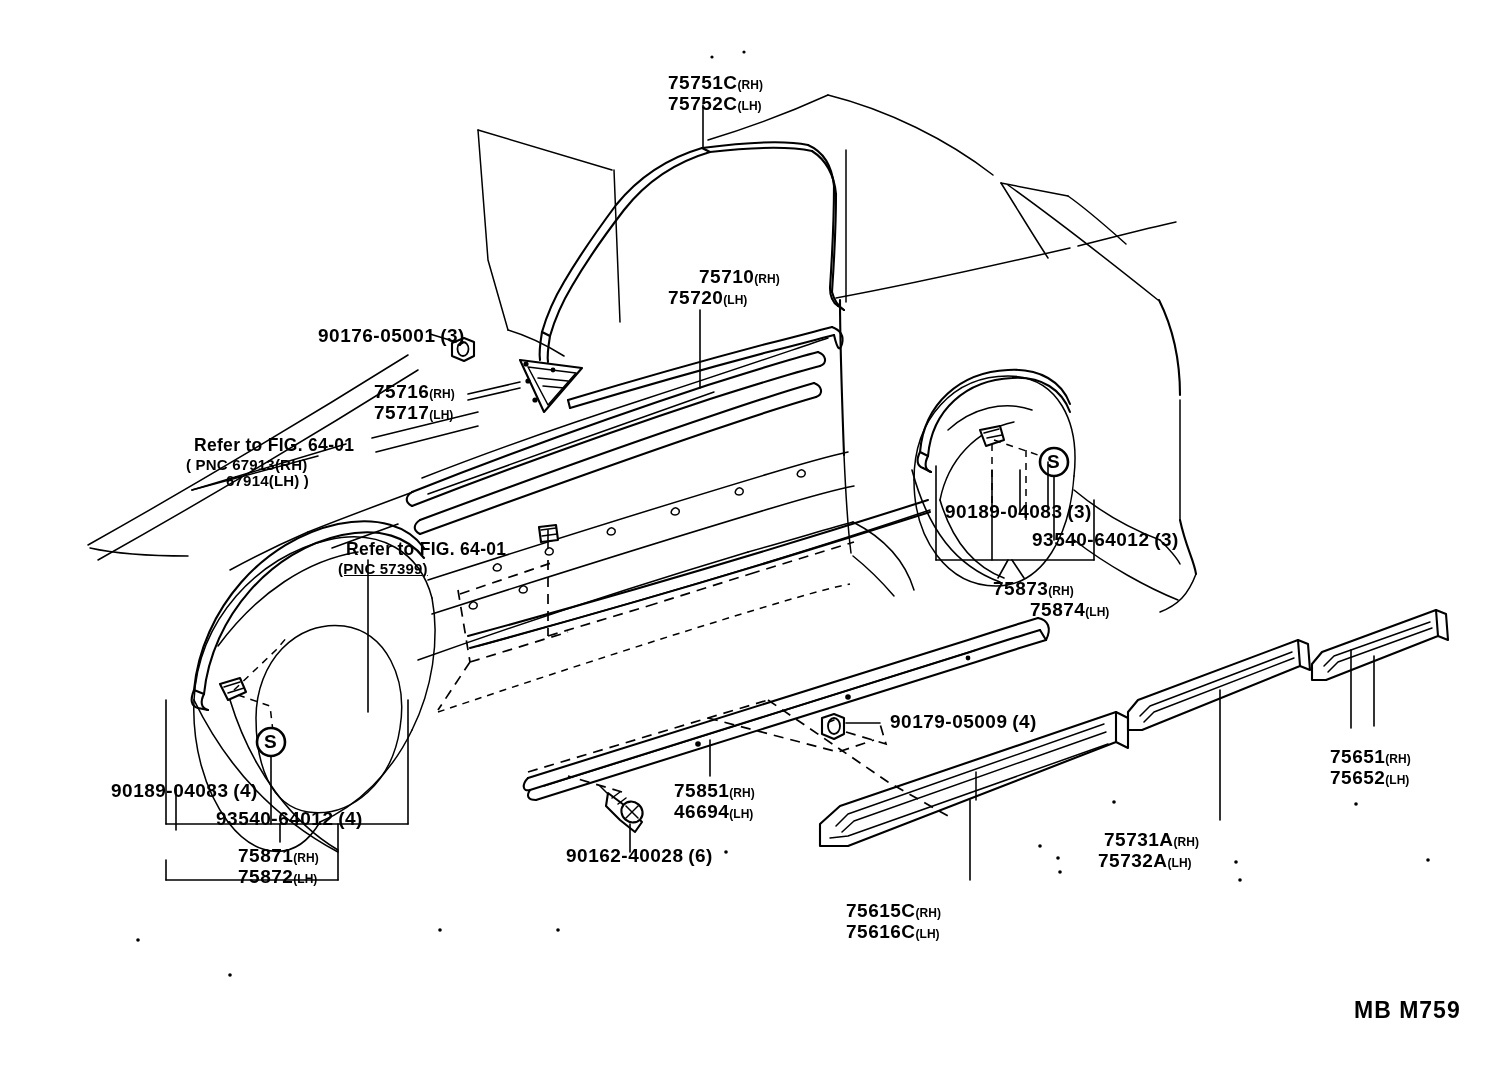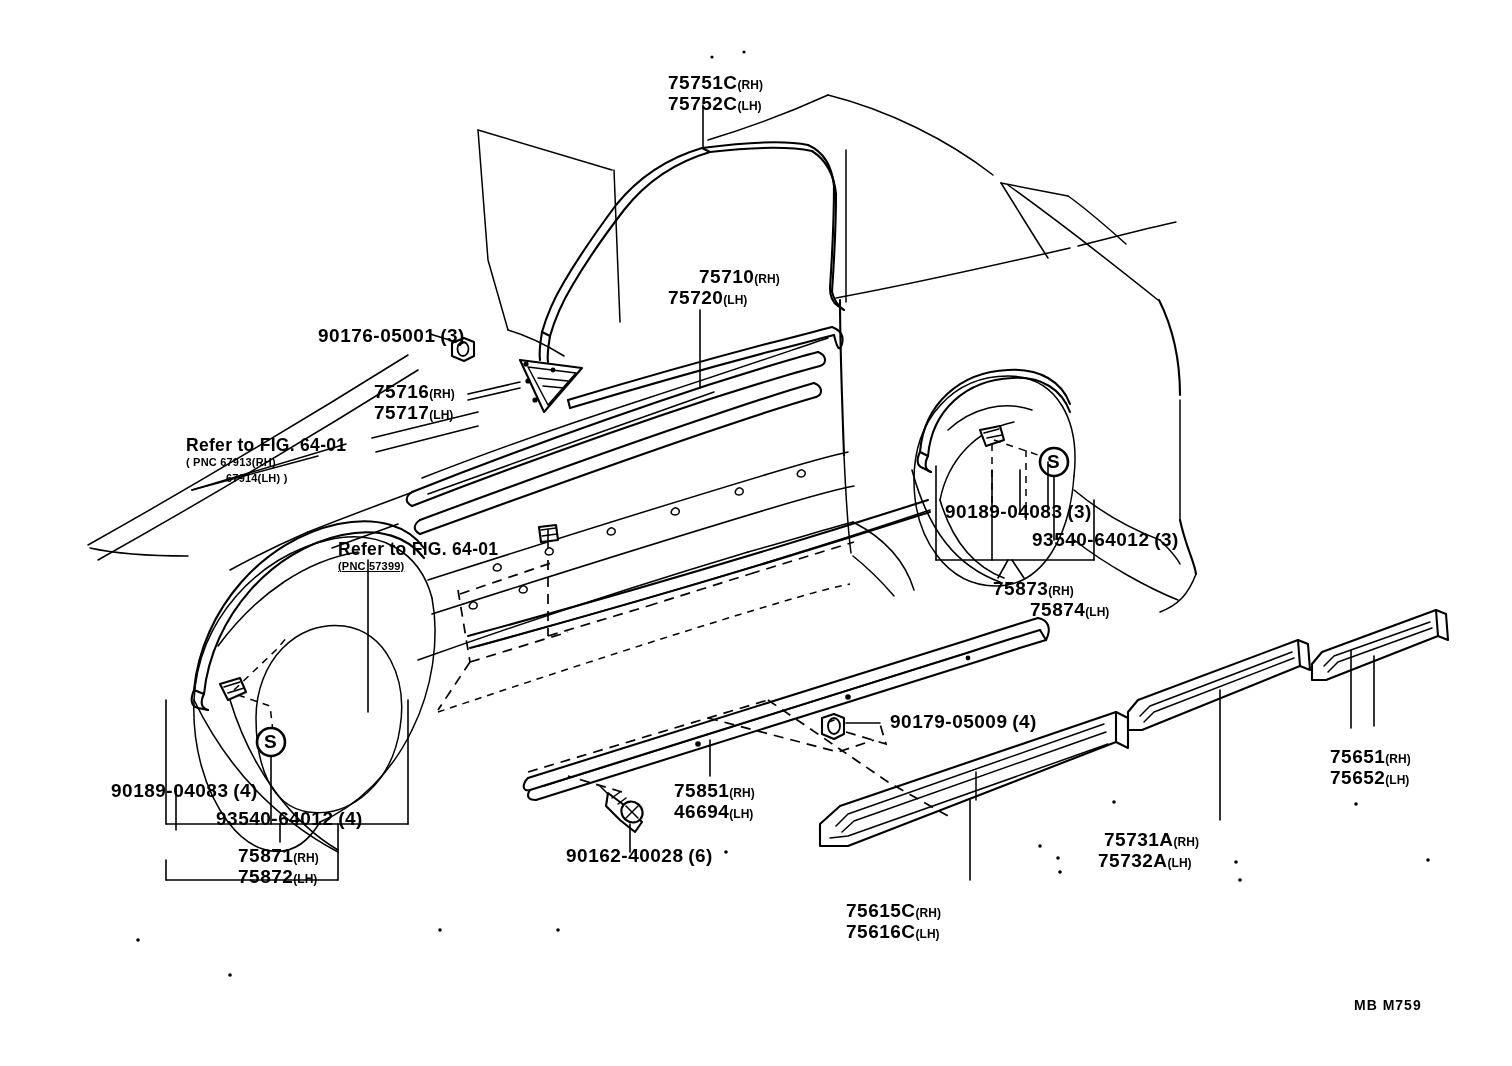--- a/index.html
+++ b/index.html
@@ -3,23 +3,23 @@
 <meta charset="utf-8">
 <style>
   html,body{margin:0;padding:0;background:#fff;}
   body{width:1512px;height:1066px;position:relative;overflow:hidden;
        font-family:"Liberation Sans","DejaVu Sans",sans-serif;color:#000;}
   #stage{position:absolute;left:8px;top:0;width:1492px;height:1066px;}
   svg.art{position:absolute;left:0;top:0;width:1512px;height:1066px;}
   .lbl{position:absolute;white-space:nowrap;font-weight:bold;letter-spacing:0.2px;}
   .num{font-size:19px;font-weight:bold;letter-spacing:0.5px;}
   .sm{font-size:12px;font-weight:bold;letter-spacing:0px;}
-  .refmain{font-size:17.5px;font-weight:bold;letter-spacing:0.3px;}
-  .refsub{font-size:11px;font-weight:bold;letter-spacing:0.2px;}
-  .footer{position:absolute;font-size:14px;font-weight:bold;letter-spacing:1px;}
+  .refmain{font-size:17.5px;font-weight:bold;letter-spacing:0.3px;margin-left:8px;}
+  .refsub{font-size:15px;font-weight:bold;letter-spacing:0.2px;}
+  .footer{position:absolute;font-size:23px;font-weight:bold;letter-spacing:1px;}
 </style>
 </head>
 <body>
 
 <div id="stage">
 
   <svg class="art" viewBox="0 0 1512 1066">
     <defs>
       <style>
         .s{fill:none;stroke:#000;stroke-width:2.1;stroke-linecap:round;stroke-linejoin:round;}

